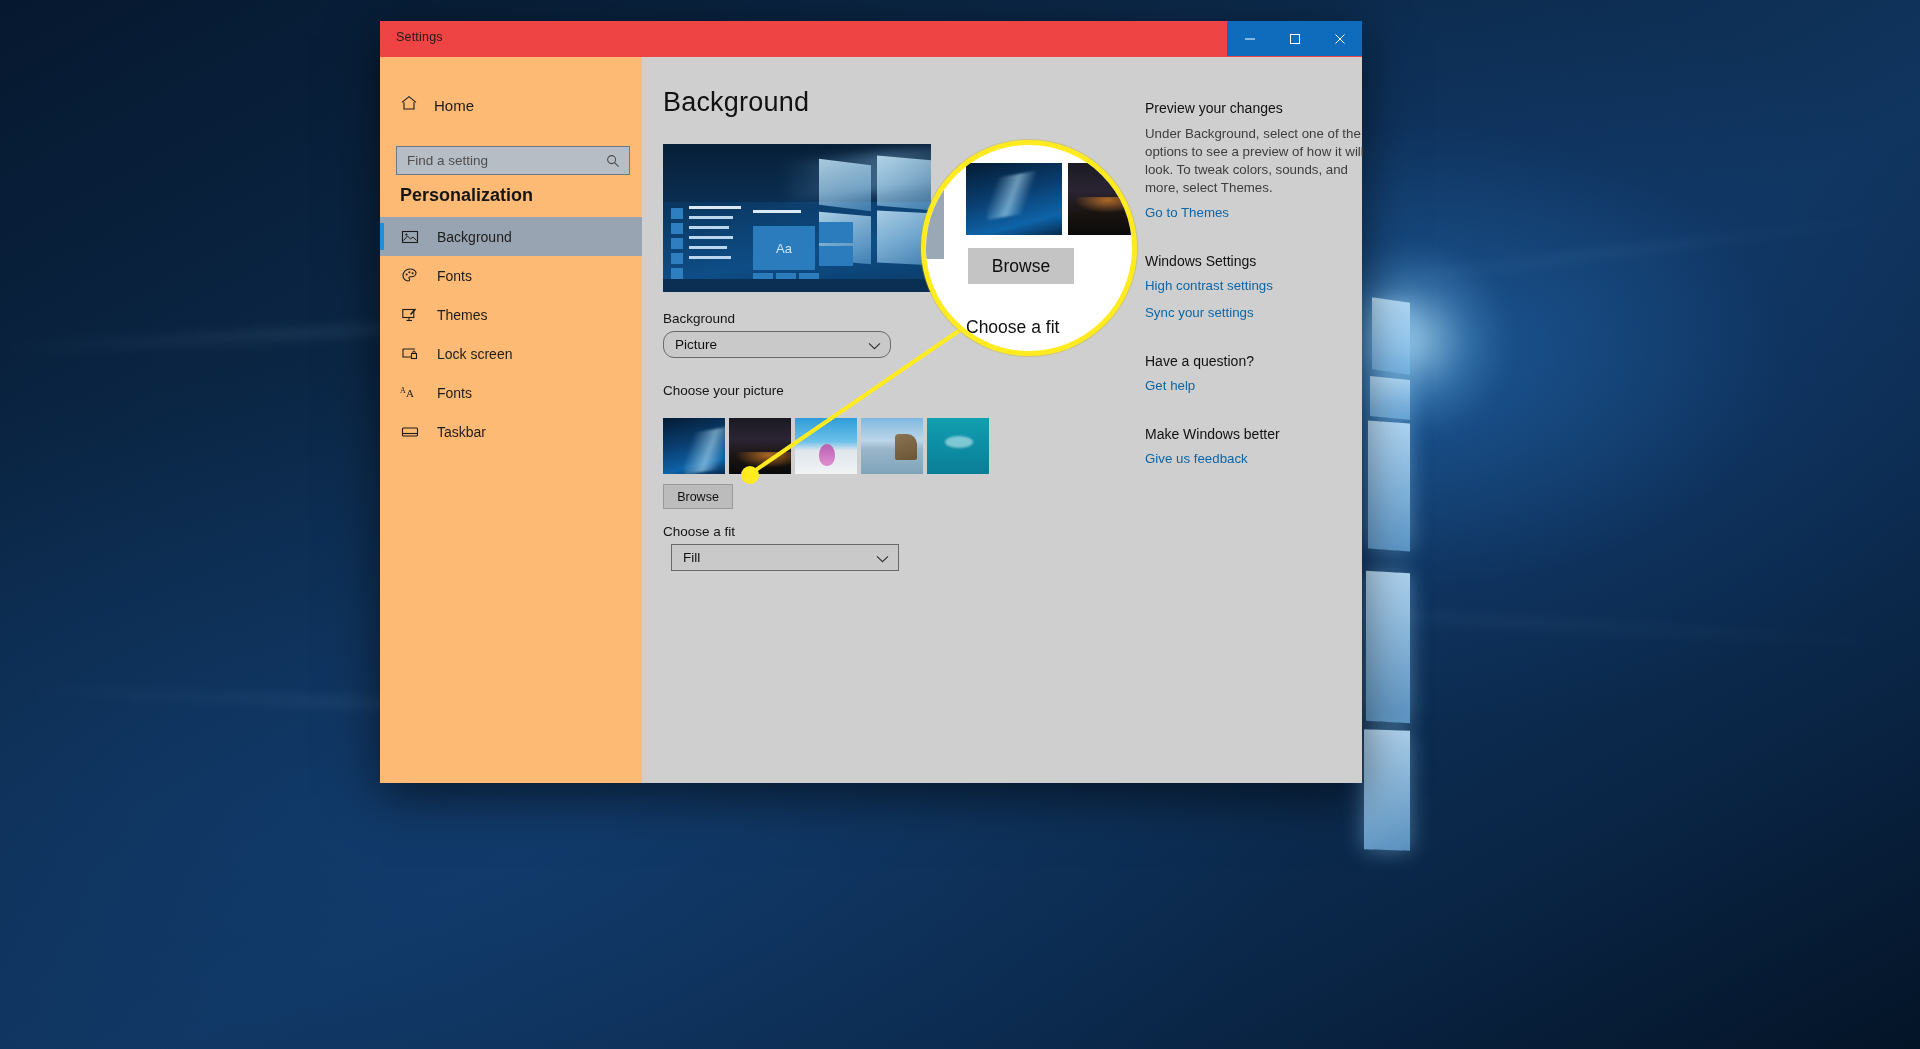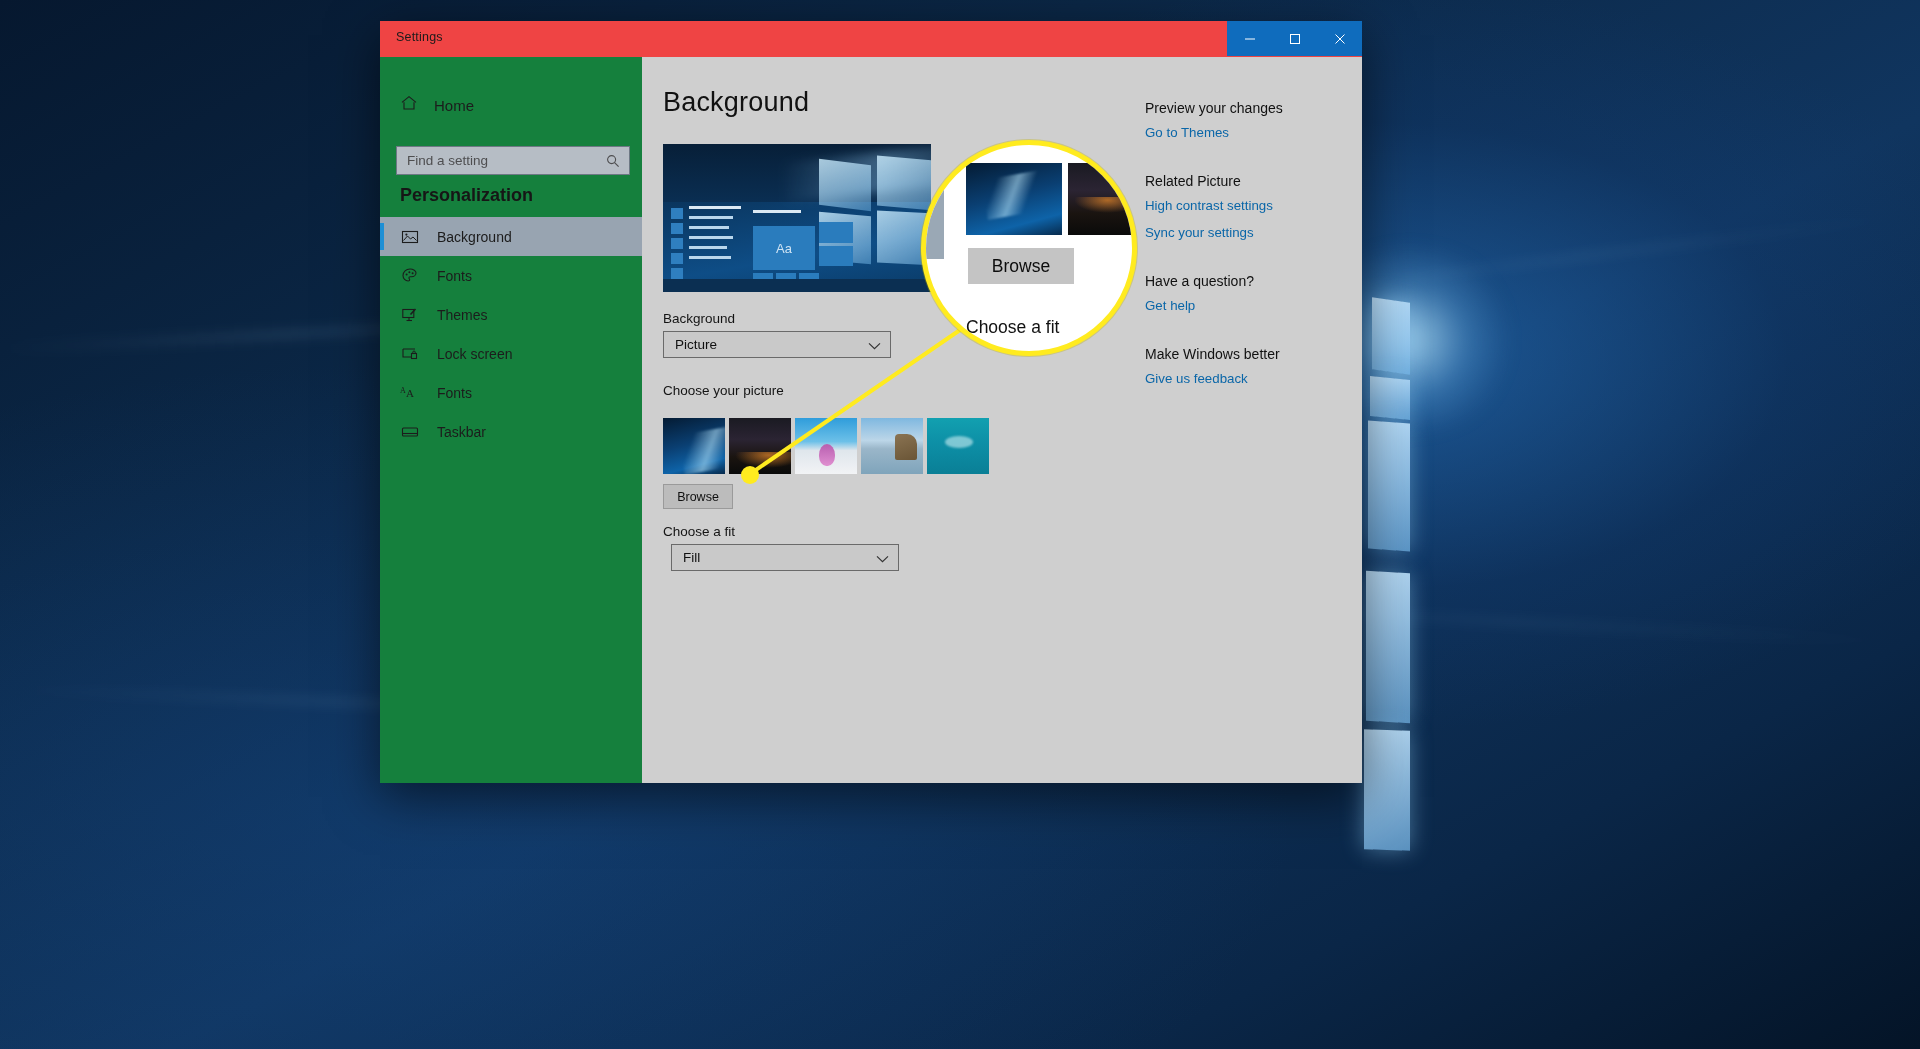--- a/index.html
+++ b/index.html
@@ -42,21 +42,21 @@
   #titlebar .apptitle{
     position:absolute;left:16px;top:9px;font-size:12.5px;color:#1b1b1b;letter-spacing:.2px;
   }
   #winbtns{position:absolute;right:0;top:0;height:35px;display:flex;background:#0f6cbd;}
   #winbtns .wb{width:45px;height:35px;display:flex;align-items:center;justify-content:center;}
   #winbtns .wb svg{display:block;}
 
   
   #nav{
     position:absolute;left:0;top:36px;width:262px;height:726px;
-    background:#15803d;
+    background:#fdba74;
   }
   .nav-home{
     position:absolute;left:20px;top:33px;display:flex;align-items:center;gap:16px;height:30px;cursor:default;
   }
   .nav-home .lbl{font-size:15px;color:#1c1c1c;}
   #searchbox{
     position:absolute;left:16px;top:89px;width:234px;height:29px;
     background:#b6bdc5;border:1px solid #6d7884;box-sizing:border-box;
     display:flex;align-items:center;
   }
@@ -339,21 +339,21 @@
           </div>
       </div>
       <div class="tright">
         <div class="a"></div>
           <div class="b"></div>
       </div>
       <div class="taskbar"></div>
     </div>
 
     <div class="fieldlabel" style="left:21px;top:254px;">Background</div>
-    <div class="combo" style="left:21px;top:274px;width:228px;">
+    <div class="combo" style="left:21px;top:274px;width:228px;border-radius:11px;">
       <span class="val">Picture</span>
       <span>
         <svg width="13" height="8" viewBox="0 0 13 8">
             <path d="M1 1.4 6.5 6.6 12 1.4" fill="none" stroke="#333" stroke-width="1.2"></path>
           </svg>
       </span>
     </div>
 
     <div class="fieldlabel" style="left:21px;top:326px;">Choose your picture</div>
 
@@ -375,25 +375,26 @@
             <path d="M1 1.4 6.5 6.6 12 1.4" fill="none" stroke="#333" stroke-width="1.2"></path>
           </svg>
       </span>
     </div>
   </div>
 </div>
 
 <div id="rightpanel">
   <div class="rp-block">
     <div class="rp-h">Preview your changes</div>
+    <p class="rp-p">Under Background, select one of the options to see a preview of how it will look. To tweak colors, sounds, and more, select Themes.</p>
     <a class="rp-link">Go to Themes</a>
   </div>
 
   <div class="rp-block">
-    <div class="rp-h">Related Picture</div>
+    <div class="rp-h">Windows Settings</div>
     <a class="rp-link" style="margin-bottom:12px">High contrast settings</a>
     <a class="rp-link">Sync your settings</a>
   </div>
 
   <div class="rp-block">
     <div class="rp-h">Have a question?</div>
     <a class="rp-link">Get help</a>
   </div>
 
   <div class="rp-block">

